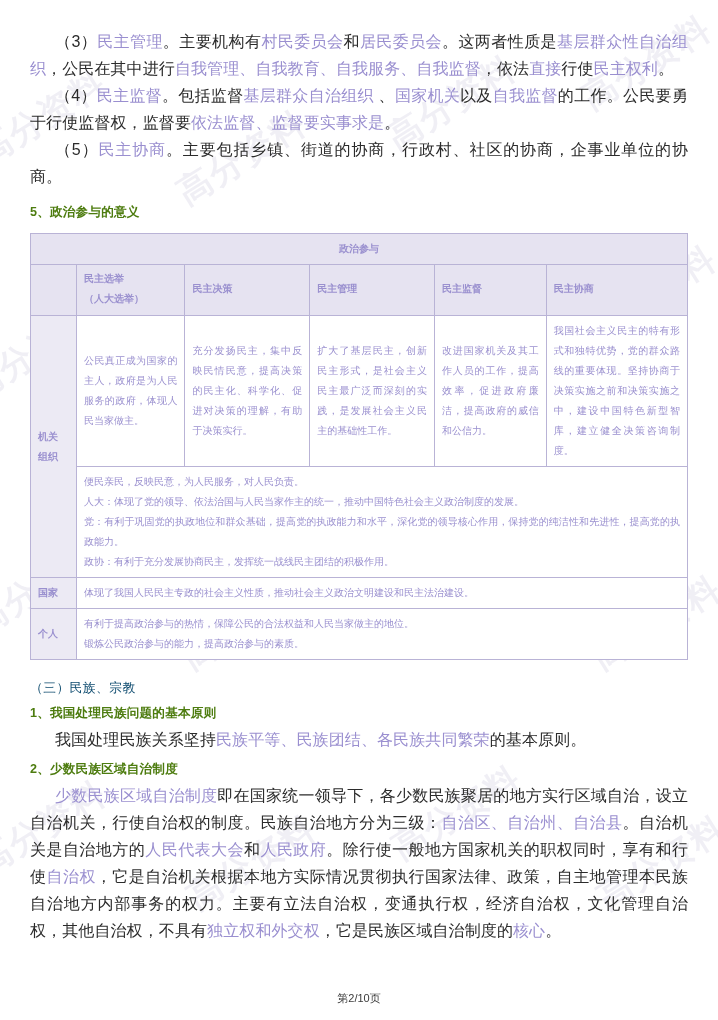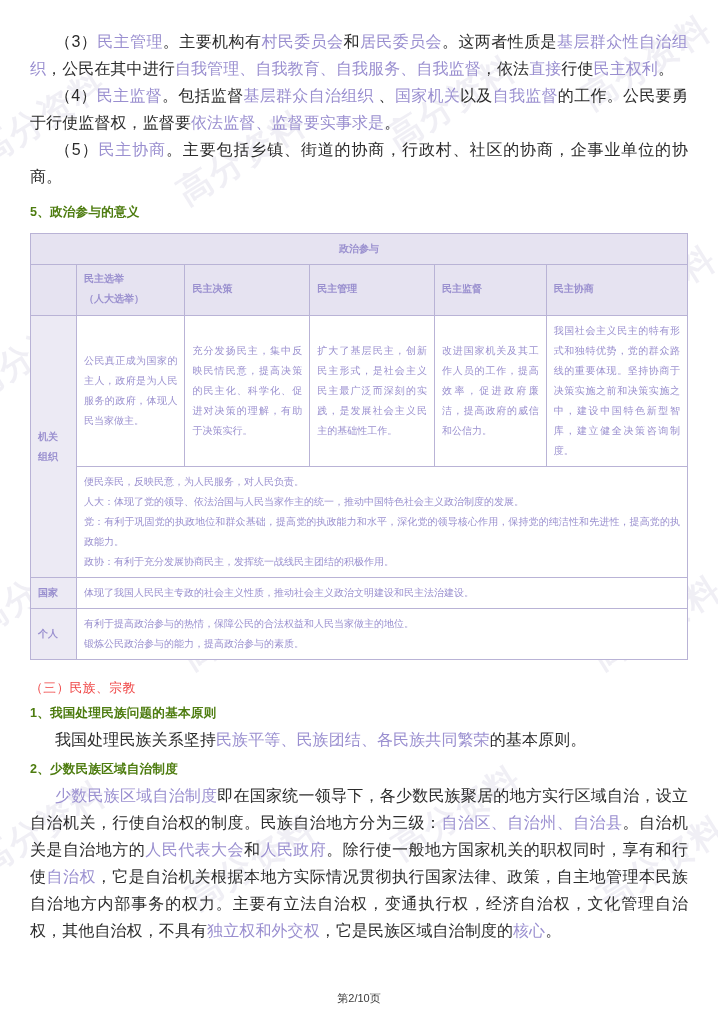--- a/index.html
+++ b/index.html
@@ -68,21 +68,21 @@
     color: #4d7c0f;
     letter-spacing: 0.2px;
   }
   h3.subhead.tight {
     margin-top: 8px;
   }
   h2.sectionhead {
     margin: 20px 0 6px 0;
     font-size: 12.8px;
     font-weight: 400;
-    color: #ef4444;
+    color: #0c4a6e;
     letter-spacing: 0.4px;
   }
 
   
   table.pt {
     width: 100%;
     border-collapse: collapse;
     margin-top: 12px;
     margin-bottom: 4px;
     table-layout: fixed;

